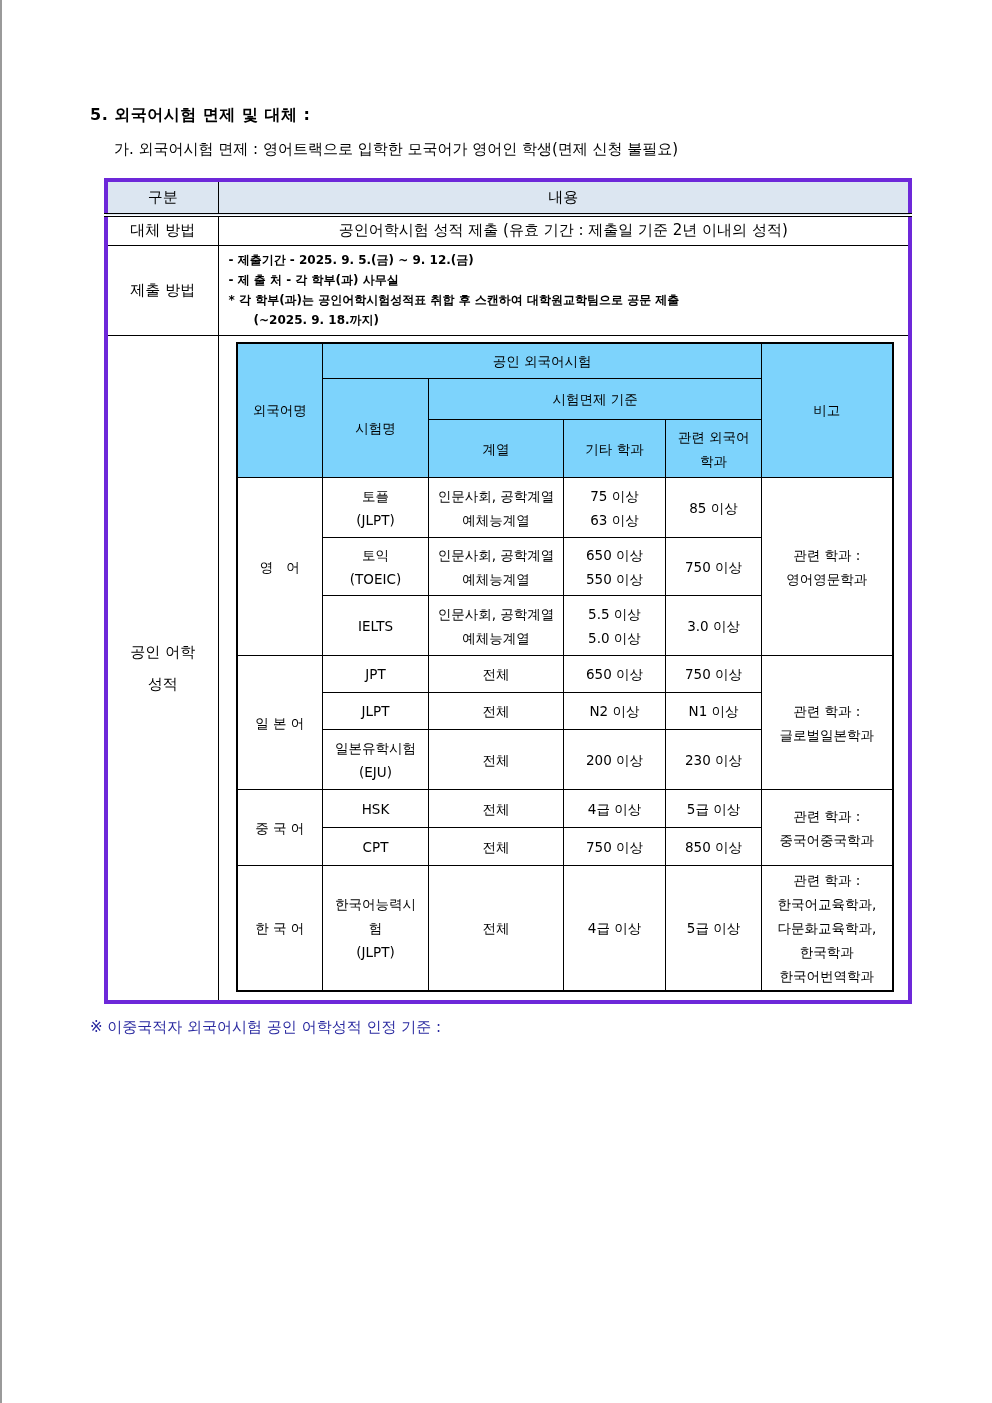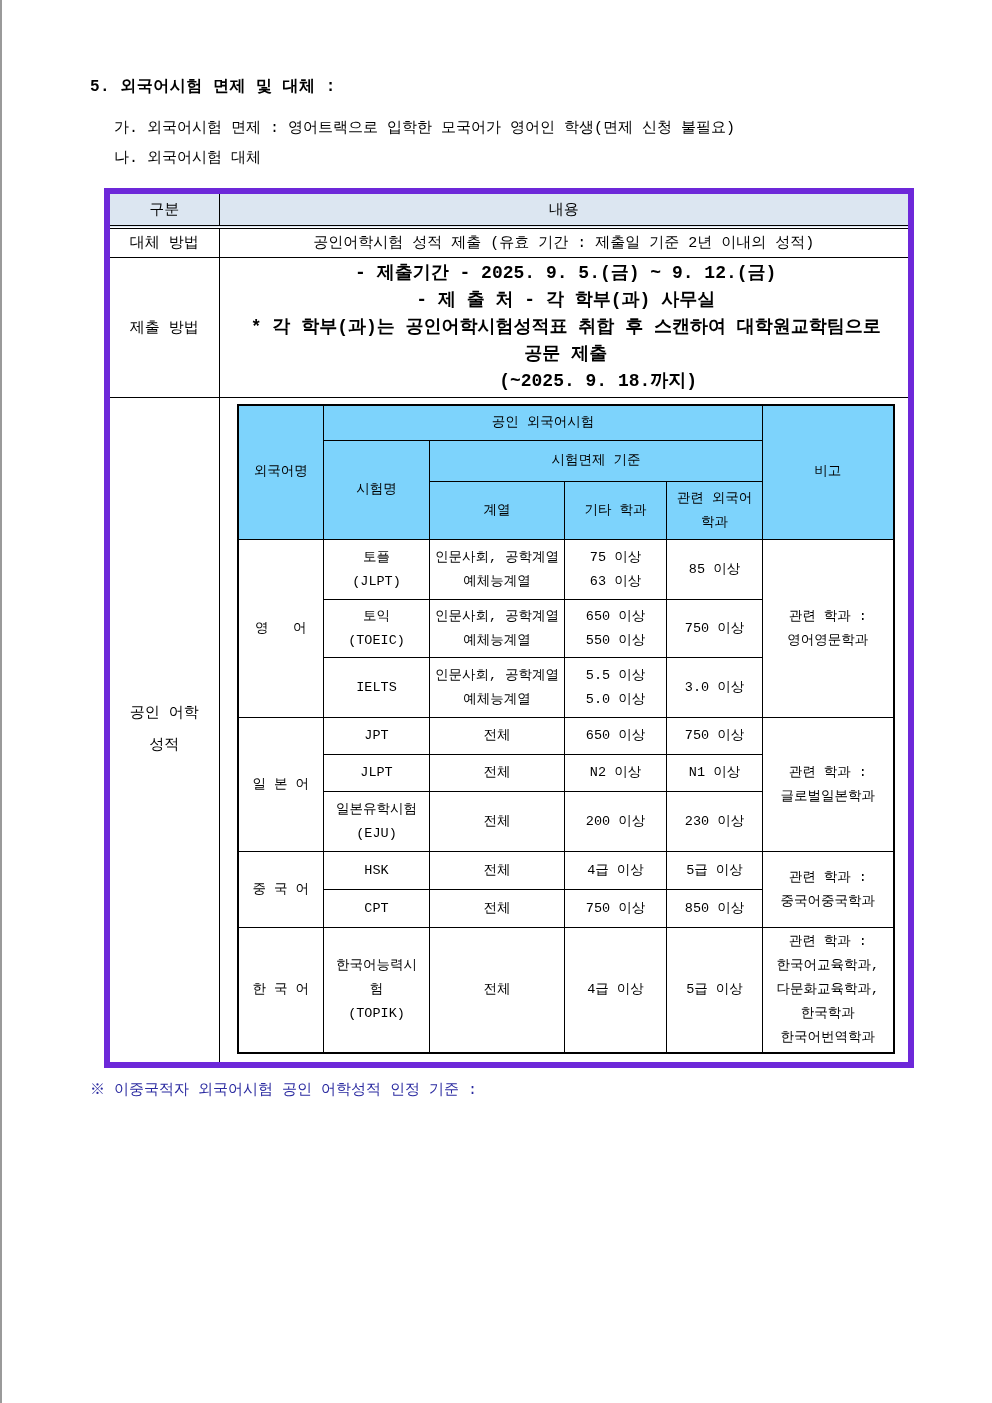--- a/index.html
+++ b/index.html
@@ -2,38 +2,38 @@
 <html><head>
 <meta charset="utf-8">
 <style>
   html,body{margin:0;padding:0;background:#e9e9e9;}
   .page{
     width:992px;height:1403px;background:#ffffff;margin:0 auto;
     font-family:"DejaVu Sans","Liberation Sans",sans-serif;
     color:#000;position:relative;overflow:hidden;box-sizing:border-box;
     border-left:2px solid #9a9a9a;
   }
-  .content{padding:76px 0 0 88px;font-family:Liberation Mono, monospace;}
+  .content{padding:104px 0 0 88px;}
   .doc-title{font-size:16px;font-weight:bold;letter-spacing:0.5px;line-height:22px;}
-  .intro{margin:16px 0 0 24px;font-size:15px;line-height:30px;word-break:keep-all;}
+  .intro{margin:8px 0 0 24px;font-size:15px;line-height:30px;word-break:keep-all;}
   .intro div{white-space:pre-wrap;}
 
   table{border-collapse:collapse;table-layout:fixed;}
   td,th{padding:0;font-weight:normal;vertical-align:middle;text-align:center;
         word-break:keep-all;}
   td[data-bind],th[data-bind]{white-space:pre-wrap;}
 
   
-  .outer{width:804px;margin:14px 4px 0 14px;border:6px solid #6d28d9;font-size:15px;}
+  .outer{width:804px;margin:14px 4px 0 14px;border:4px solid #6d28d9;font-size:15px;}
   .outer th,.outer td{border:1px solid #000;}
   .outer thead th{background:#dce6f1;height:31px;border-bottom:4px double #000;}
   .r-replace{height:30px;}
   .r-submit{height:90px;}
   .submit-content{
-    text-align:center;font-weight:bold;font-size:18px;line-height:27px;
+    text-align:left;font-weight:bold;font-size:12px;line-height:20px;
     padding:2px 6px 2px 10px;white-space:pre-wrap;
   }
   .score-label{font-size:15px;line-height:32px;}
   .score-cell{vertical-align:top;padding:6px 16px 8px 17px;}
 
   
   .inner{width:656px;border:2px solid #000;font-size:13.5px;line-height:24px;}
   .inner td{border:1px solid #000;padding:1px;}
   .inner .hd{background:#7dd3fc;}
   .rh38{height:36px;} .rh43{height:41px;} .rh60{height:58px;}
@@ -47,21 +47,20 @@
 </style>
 </head>
 <body>
 
 <div class="page">
   <div class="content">
 
     <div class="doc-title" data-bind="document.title">5. 외국어시험 면제 및 대체 :</div>
     <div class="intro">
       <div data-bind="document.intro.0">가. 외국어시험 면제 : 영어트랙으로 입학한 모국어가 영어인 학생(면제 신청 불필요)</div>
-      <div data-bind="document.intro.1">나. 외국어시험 대체</div>
     </div>
 
     <table class="outer">
       <colgroup>
           <col style="width:112px">
           <col style="width:692px">
         </colgroup>
       <thead>
         <tr>
           <th data-bind="outer_table.col_headers.0">구분</th>
@@ -177,21 +176,21 @@
                   <td data-bind="inner_table.groups.2.tests.1.name">CPT</td>
                   <td data-bind="inner_table.groups.2.tests.1.category">전체</td>
                   <td data-bind="inner_table.groups.2.tests.1.other">750 이상</td>
                   <td data-bind="inner_table.groups.2.tests.1.related">850 이상</td>
                 </tr>
 
                 <tr class="rh127">
                   <td data-bind="inner_table.groups.3.language">한 국 어</td>
                   <td data-bind="inner_table.groups.3.tests.0.name">한국어능력시
 험
-(TOPIK)</td>
+(JLPT)</td>
                   <td data-bind="inner_table.groups.3.tests.0.category">전체</td>
                   <td data-bind="inner_table.groups.3.tests.0.other">4급 이상</td>
                   <td data-bind="inner_table.groups.3.tests.0.related">5급 이상</td>
                   <td data-bind="inner_table.groups.3.remarks">관련 학과 :
 한국어교육학과,
 다문화교육학과,
 한국학과
 한국어번역학과</td>
                 </tr>
               </tbody>

